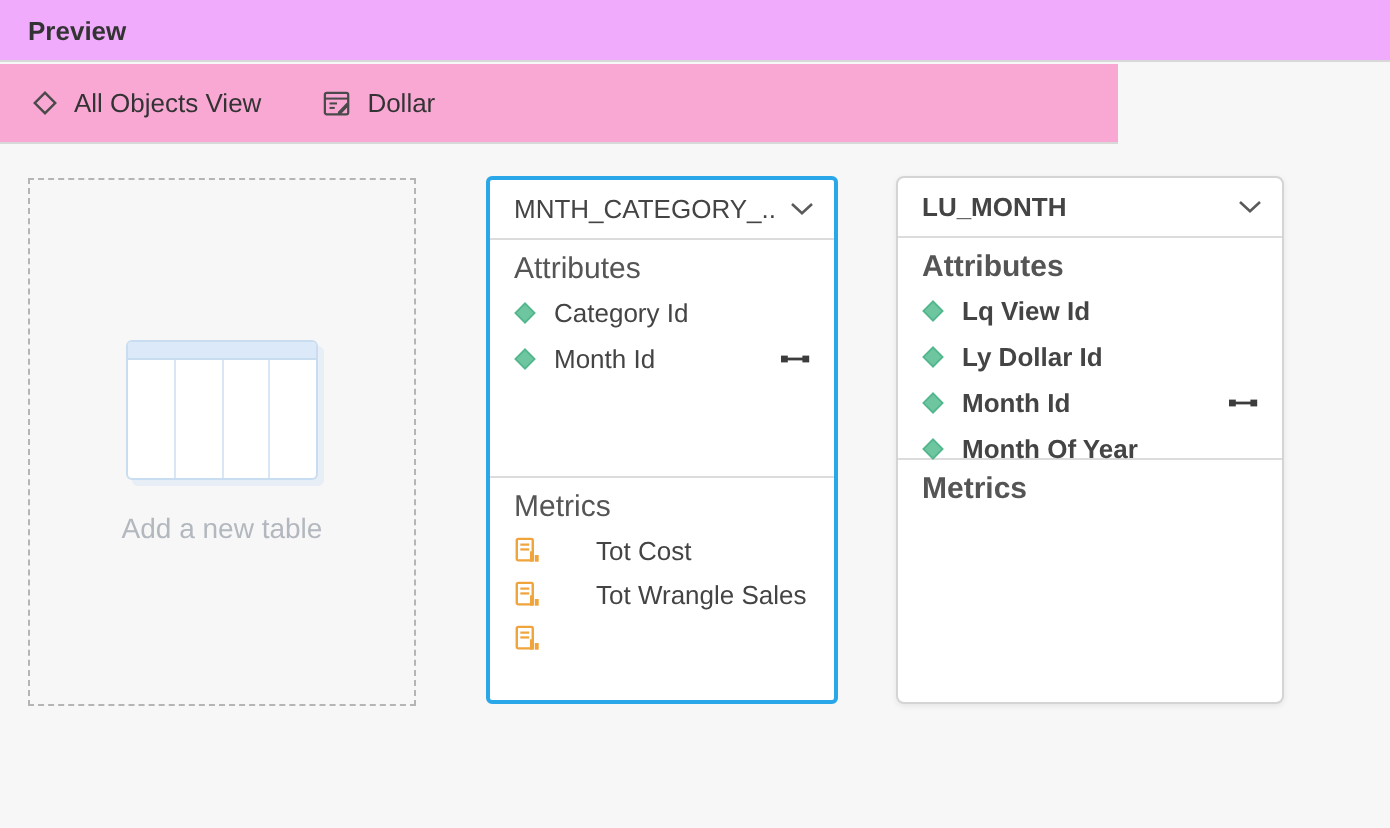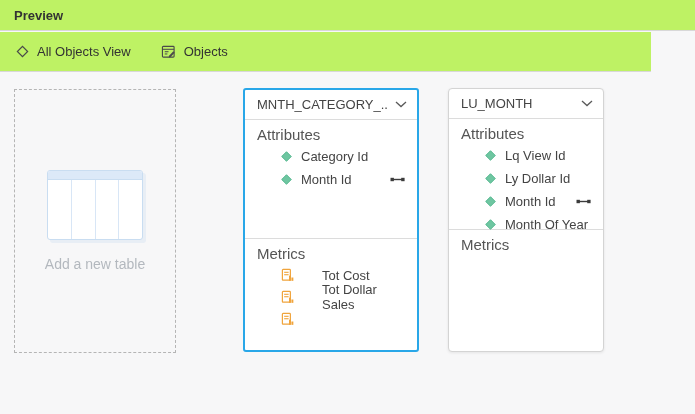--- a/index.html
+++ b/index.html
@@ -2,40 +2,40 @@
 <html><head>
 <meta charset="utf-8">
 <style>
   * { margin:0; padding:0; box-sizing:border-box; }
   html,body { width:695px; height:414px; overflow:hidden; }
   body { font-family:"Liberation Sans", sans-serif; background:#f7f7f8; position:relative; }
 
   
   .header {
     position:absolute; top:0; left:0; width:695px; height:31px;
-    background:#bef264; border-bottom:1px solid #d8d8d8;
+    background:#f0abfc; border-bottom:1px solid #d8d8d8;
     display:flex; align-items:center; padding-left:14px;
   }
   .header-title { font-size:13px; font-weight:700; color:#333; }
 
   
   .toolbar {
-    position:absolute; top:32px; left:0; width:651px; height:40px;
-    background:#bef264; border-bottom:1px solid #d8d8d8;
+    position:absolute; top:32px; left:0; width:559px; height:40px;
+    background:#f9a8d4; border-bottom:1px solid #d8d8d8;
     display:flex; align-items:center; padding-left:16px; gap:30px;
   }
   .toolbar-btn { display:flex; align-items:center; gap:8px; font-size:13px; color:#333; cursor:pointer; }
   .toolbar-btn svg { display:block; }
 
   
   .canvas { position:absolute; top:73px; left:0; width:695px; height:341px; background:#f7f7f8; }
 
   
   .add-table-box {
-    position:absolute; left:14px; top:16px; width:162px; height:264px;
+    position:absolute; left:14px; top:16px; width:194px; height:264px;
     border:1px dashed #b5b5b5;
     display:flex; flex-direction:column; align-items:center; justify-content:center;
     cursor:pointer;
   }
   .table-glyph {
     width:96px; height:70px; background:#fff;
     border:1px solid #c9ddf1; border-radius:3px;
     box-shadow:3px 3px 0 rgba(203,221,241,.35);
     display:flex; flex-direction:column; margin-bottom:16px;
   }
@@ -47,37 +47,37 @@
 
   
   .card {
     position:absolute; top:15px; width:176px; height:264px;
     background:#fff; border:1px solid #d4d4d4; border-radius:4px;
     box-shadow:0 1px 3px rgba(0,0,0,.08);
     display:flex; flex-direction:column;
   }
   .card.selected { border:2px solid #29a7e8; border-radius:3px; box-shadow:none; }
   .card-0 { left:243px; }
-  .card-1 { left:448px; width:156px; }
+  .card-1 { left:448px; width:194px;font-weight:bold; }
 
   .card-header {
     flex:0 0 auto; height:30px; border-bottom:1px solid #dcdcdc;
     display:flex; align-items:center; justify-content:space-between;
     padding:0 10px 0 12px; cursor:pointer;
   }
   .card-title { font-size:13px; color:#444; white-space:nowrap; overflow:hidden; }
   .chev { flex:0 0 auto; margin-left:6px; }
 
   .section-label { font-size:15px; color:#555; padding:6px 12px 2px; }
   .attr-section { flex:0 0 auto; border-bottom:1px solid #dcdcdc; }
   .card-0 .attr-section { height:119px; }
   .card-1 .attr-section { height:111px; }
   .metric-section { flex:1; }
 
-  .row { display:flex; align-items:center; padding:0 12px; gap:9px; font-size:13px; color:#444; cursor:default;margin-left:24px; }
+  .row { display:flex; align-items:center; padding:0 12px; gap:9px; font-size:13px; color:#444; cursor:default; }
   .attr-row { height:23px; }
   .metric-row { height:22px;gap:28px; }
   .row svg { display:block; flex:0 0 auto; }
   .link-spacer { margin-left:auto; }
 </style>
 </head>
 <body>
 
 <div class="header">
   <span class="header-title">Preview</span>
@@ -91,21 +91,21 @@
     <span>All Objects View</span>
   </div>
   <div class="toolbar-btn">
     <svg width="15" height="14" viewBox="0 0 16 15">
       <rect x="1.5" y="1.5" width="12.5" height="11.5" rx="1" fill="none" stroke="#4a4a4a" stroke-width="1.2"></rect>
       <line x1="1.5" y1="4.6" x2="14" y2="4.6" stroke="#4a4a4a" stroke-width="1.1"></line>
       <line x1="4" y1="7.2" x2="8" y2="7.2" stroke="#4a4a4a" stroke-width="1.1"></line>
       <line x1="4" y1="9.6" x2="6.8" y2="9.6" stroke="#4a4a4a" stroke-width="1.1"></line>
       <path d="M8.6 11.6 L13.2 6.8 L14.6 8.2 L10 13 L8.2 13.4 Z" fill="#4a4a4a"></path>
     </svg>
-    <span>Objects</span>
+    <span>Dollar</span>
   </div>
 </div>
 
 <div class="canvas">
 
   <div class="add-table-box">
     <div class="table-glyph">
       <div class="t-head"></div>
       <div class="t-body">
         <div class="t-col"></div>
@@ -161,21 +161,21 @@
     <span class="row-label">Tot Cost</span>
   </div>
           <div class="row metric-row">
     <svg width="13" height="14" viewBox="0 0 14 15">
       <rect x="1.5" y="1.5" width="8.6" height="11.6" rx="0.8" fill="none" stroke="#f0a43c" stroke-width="1.3"></rect>
       <line x1="3.4" y1="4.6" x2="8.2" y2="4.6" stroke="#f0a43c" stroke-width="1.2"></line>
       <line x1="3.4" y1="7.2" x2="8.2" y2="7.2" stroke="#f0a43c" stroke-width="1.2"></line>
       <rect x="8.6" y="8.2" width="2.1" height="5.6" fill="#f0a43c"></rect>
       <rect x="11.2" y="10.2" width="2.1" height="3.6" fill="#f0a43c"></rect>
     </svg>
-    <span class="row-label">Tot Dollar Sales</span>
+    <span class="row-label">Tot Wrangle Sales</span>
   </div>
           <div class="row metric-row">
     <svg width="13" height="14" viewBox="0 0 14 15">
       <rect x="1.5" y="1.5" width="8.6" height="11.6" rx="0.8" fill="none" stroke="#f0a43c" stroke-width="1.3"></rect>
       <line x1="3.4" y1="4.6" x2="8.2" y2="4.6" stroke="#f0a43c" stroke-width="1.2"></line>
       <line x1="3.4" y1="7.2" x2="8.2" y2="7.2" stroke="#f0a43c" stroke-width="1.2"></line>
       <rect x="8.6" y="8.2" width="2.1" height="5.6" fill="#f0a43c"></rect>
       <rect x="11.2" y="10.2" width="2.1" height="3.6" fill="#f0a43c"></rect>
     </svg>
   </div>

